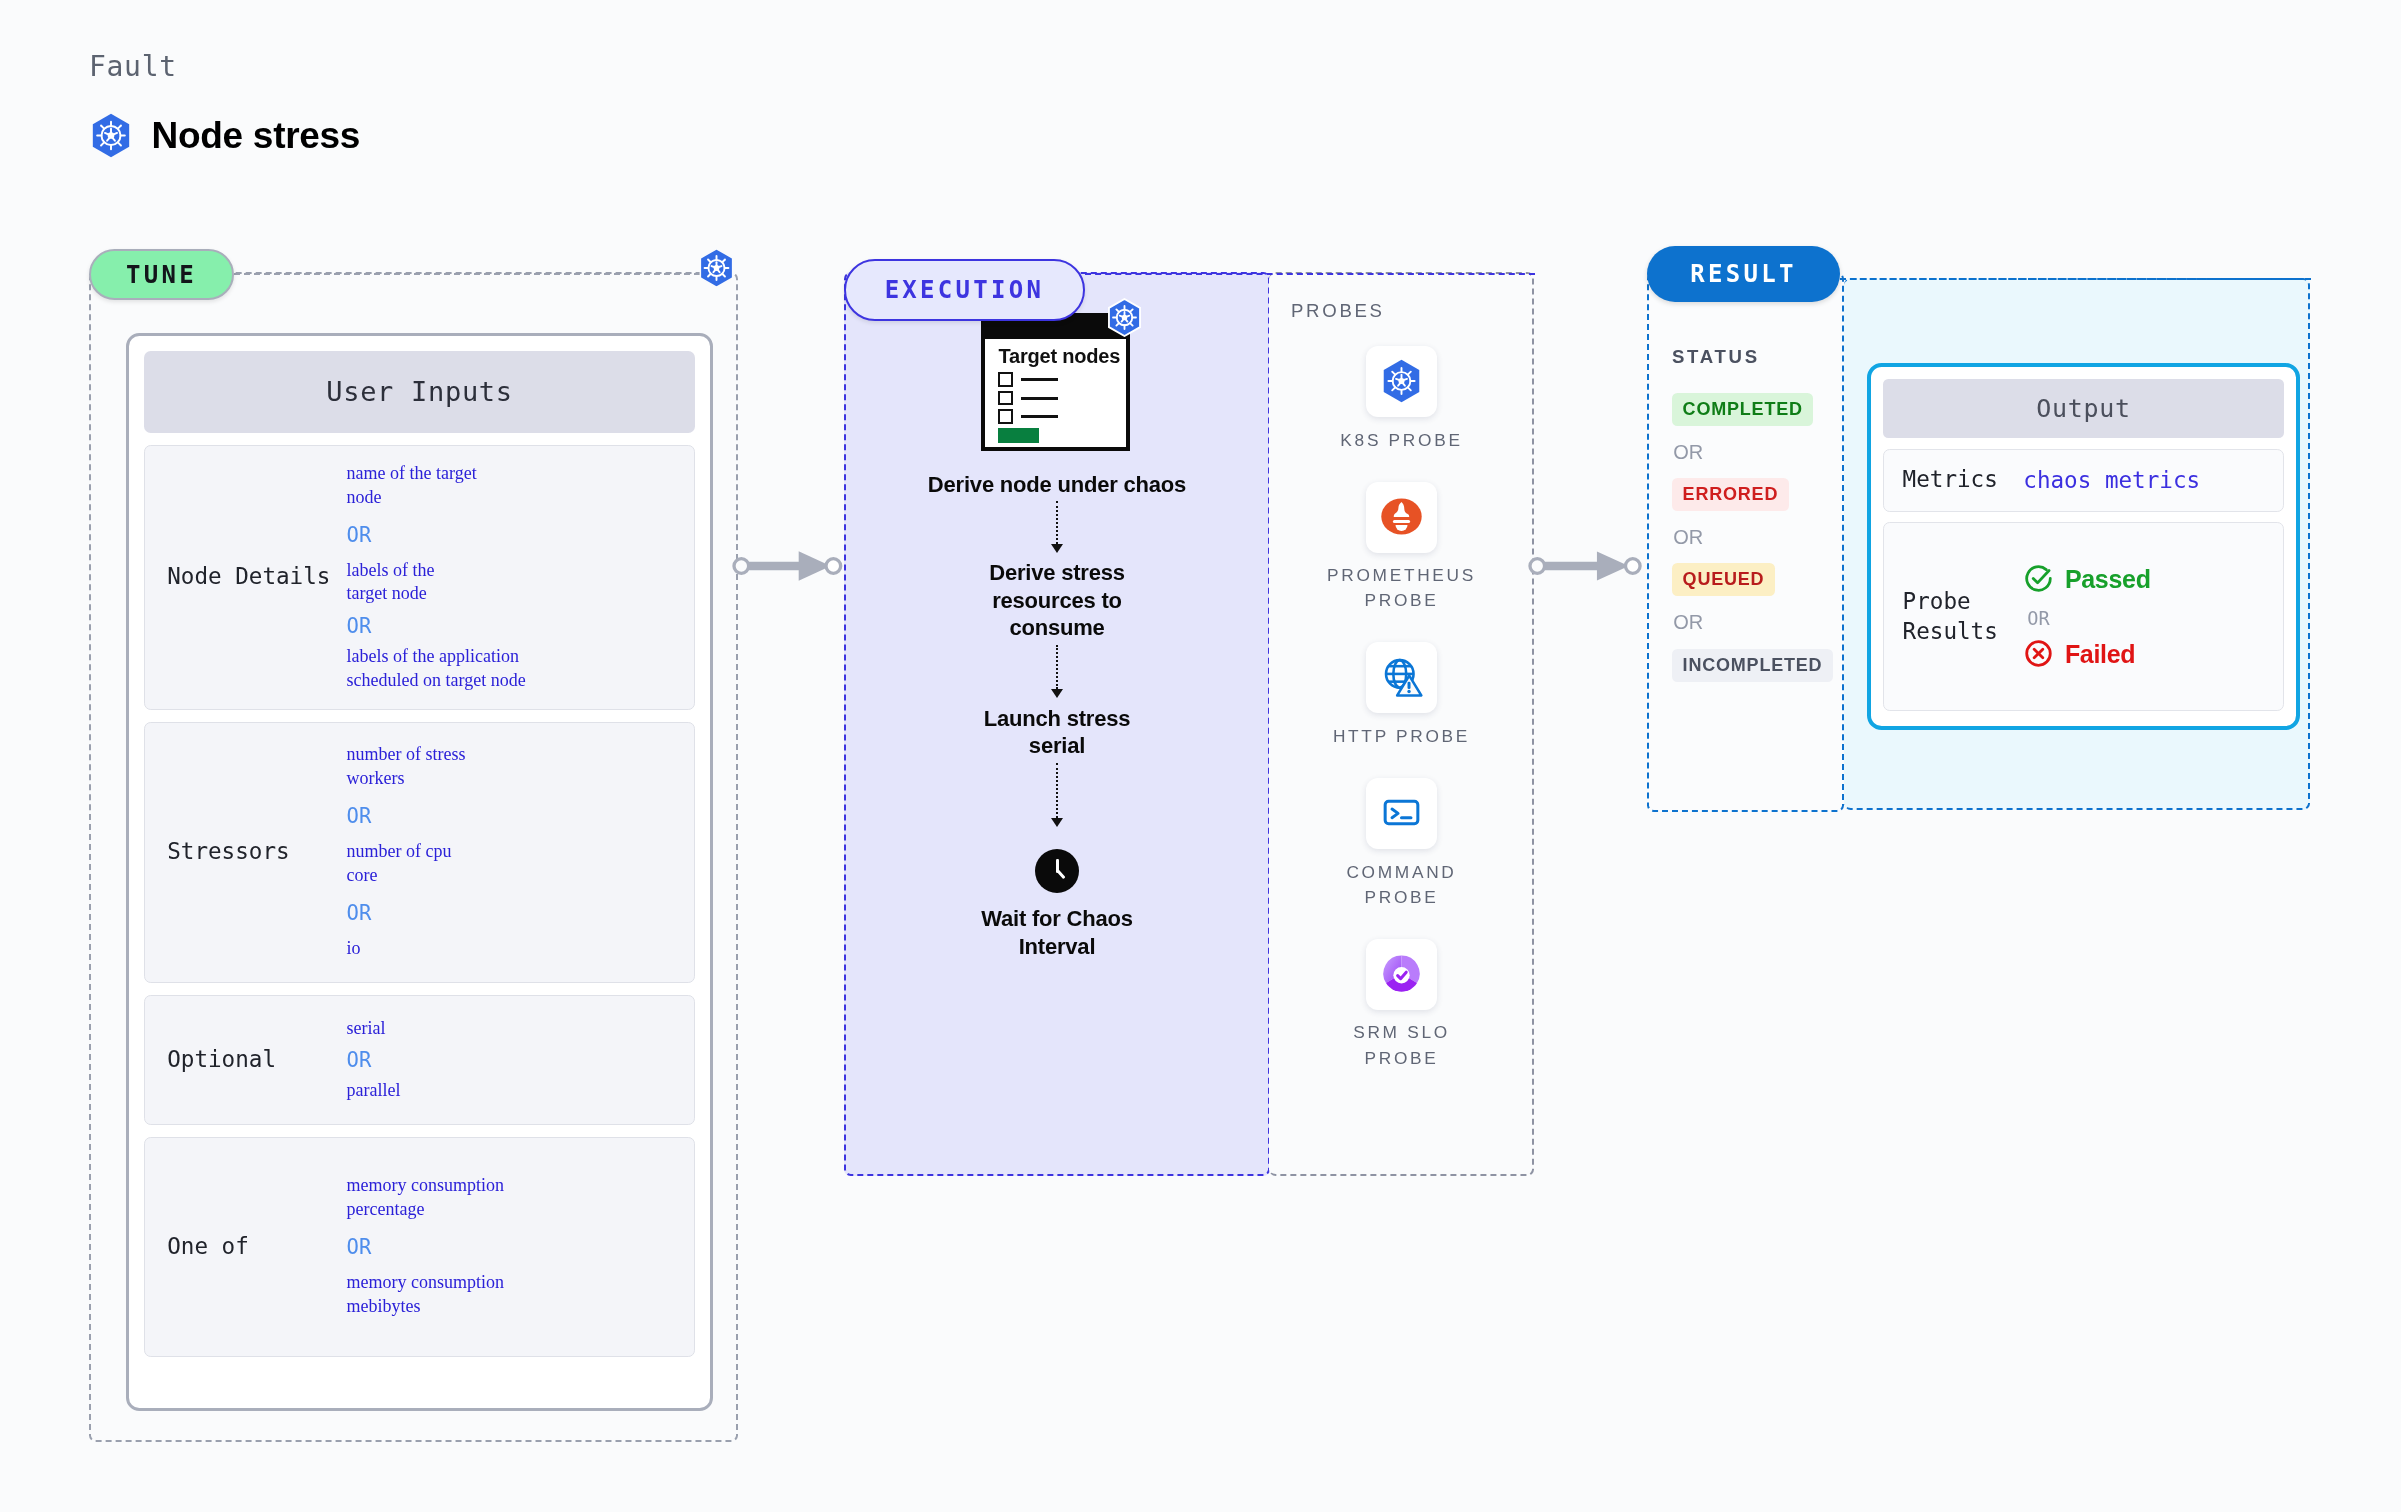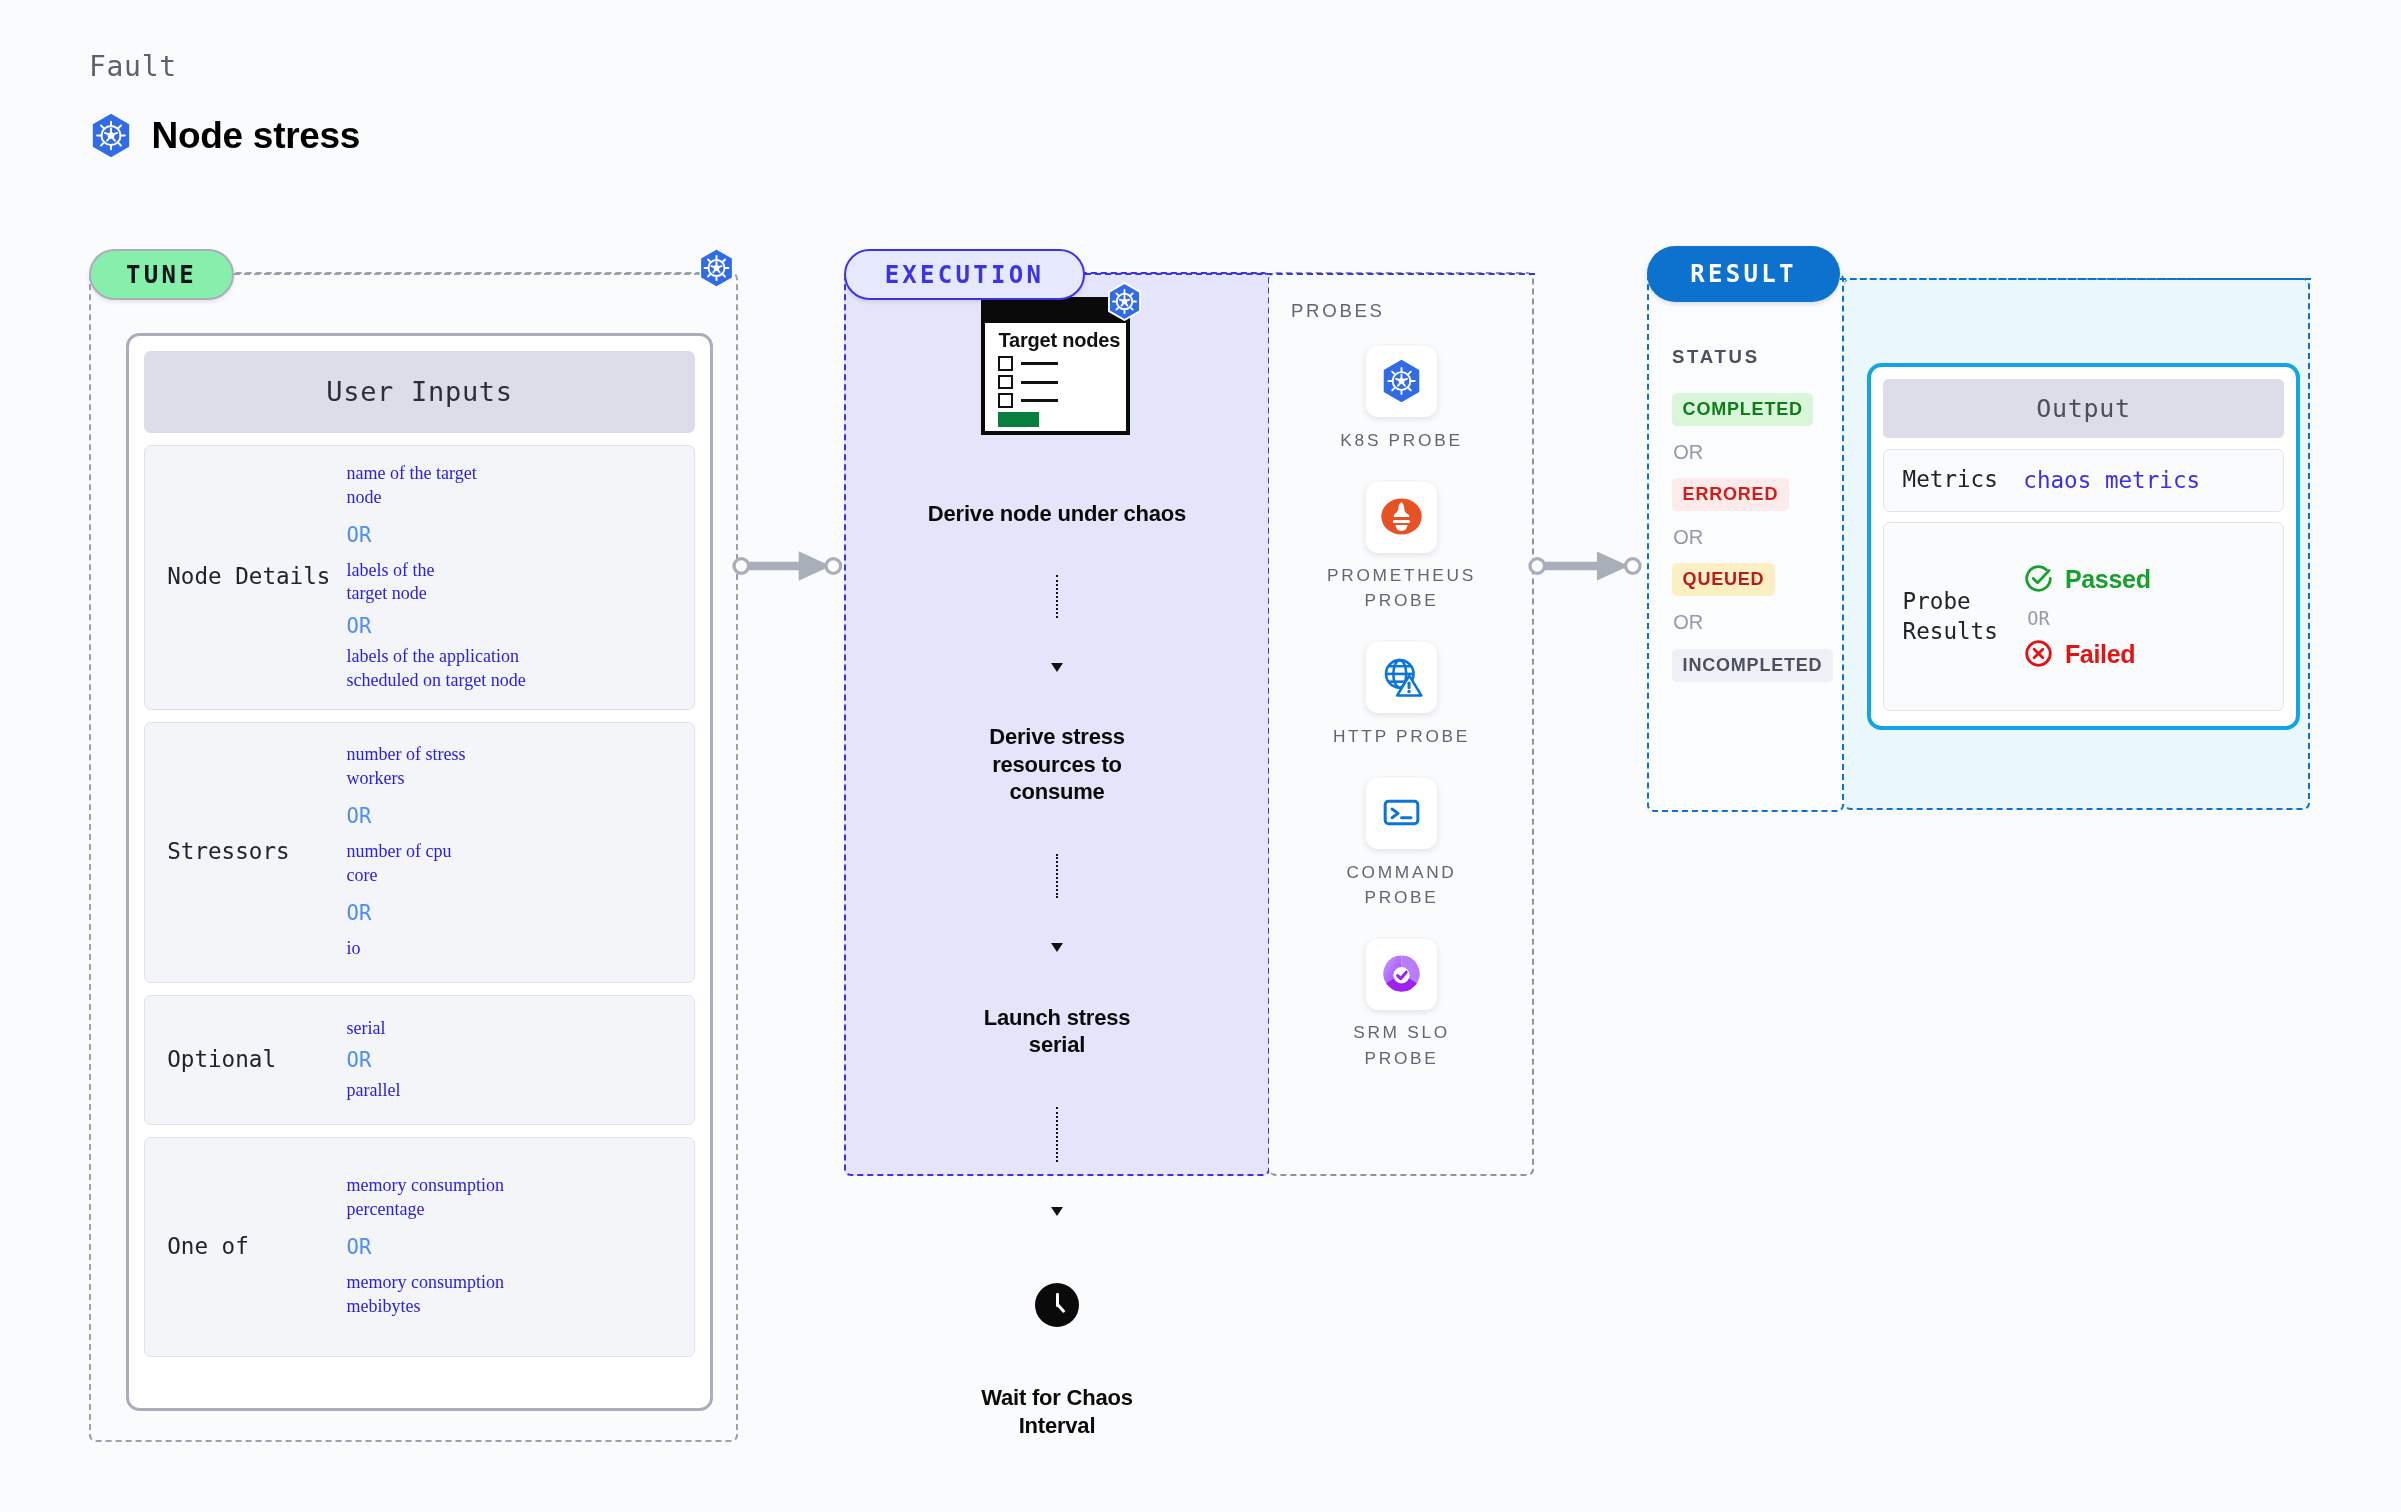--- a/index.html
+++ b/index.html
@@ -36,21 +36,21 @@
     border-radius: 665px; font-family: "DejaVu Sans Mono", monospace;
     font-weight: bold; letter-spacing: 3.3px; white-space: nowrap;
     z-index: 40;
   }
   .pill-tune {
     left: 89px; top: 249px; width: 145px; height: 51px;
     background: #86efac; border: 2.7px solid #a9aebb; color: #13151a; font-size: 24px;
     box-shadow: 0 2px 4px rgba(0,0,0,.10);
   }
   .pill-exec {
-    left: 844px; top: 249px; width: 241px; height: 51px;
+    left: 844px; top: 259px; width: 241px; height: 62px;
     background: #e6e8fd; border: 2.7px solid #3d34e0; color: #3d34e0; font-size: 24px;
     box-shadow: 0 2px 4px rgba(0,0,0,.10);
   }
   .pill-result {
     left: 1647px; top: 246px; width: 193px; height: 56px;
     background: #0d72ce; border: none; color: #fff; font-size: 24px;
     box-shadow: 0 2px 5.3px rgba(0,0,0,.14);
   }
 
   
@@ -108,22 +108,22 @@
     color: #4e8dec; margin: 13.3px 0 12px 0;
   }
   .or.tight { margin: 8px 0 6.7px 0; }
   .row-node   { height: 265px; }
   .row-stress { height: 261px; }
   .row-opt    { height: 130px; }
   .row-oneof  { height: 220px; }
 
   
   .exec-flow {
-    position: absolute; left: 844px; top: 297px; width: 426px;
-    display: flex; flex-direction: column; align-items: center; gap: 45px;
+    position: absolute; left: 844px; top: 313px; width: 426px;
+    display: flex; flex-direction: column; align-items: center;
   }
   .target-card {
     position: relative; width: 149px; height: 138px;
     background: #ffffff; border: 4.7px solid #0a0a0a;
     margin-left: -2.7px;
   }
   .target-card .titlebar {
     position: absolute; left: -0.7px; right: -0.7px; top: -0.7px;
     height: 22.6px; background: #0a0a0a;
   }

